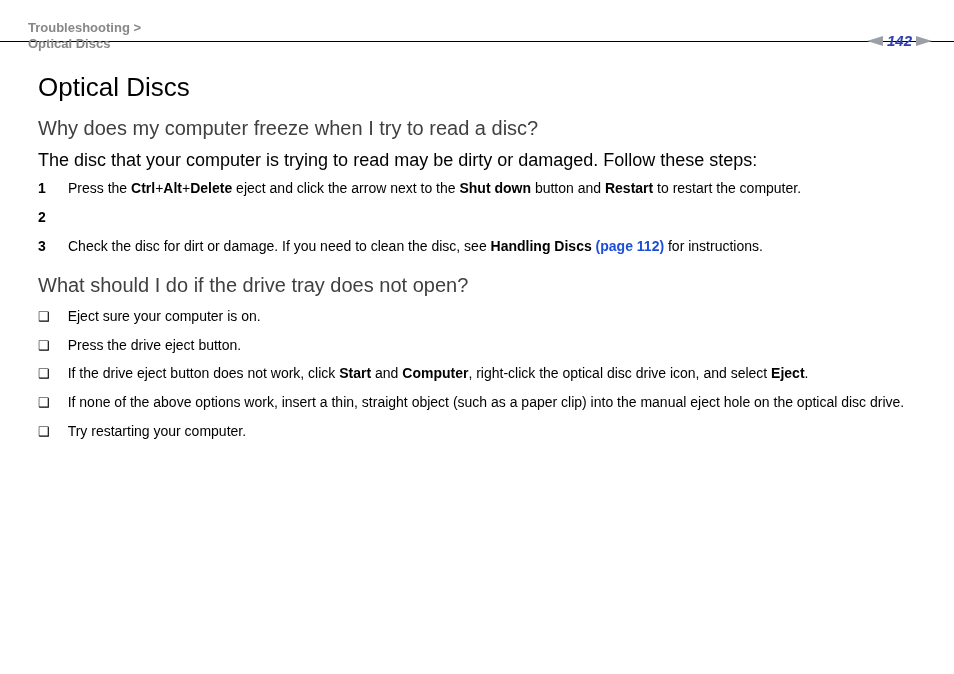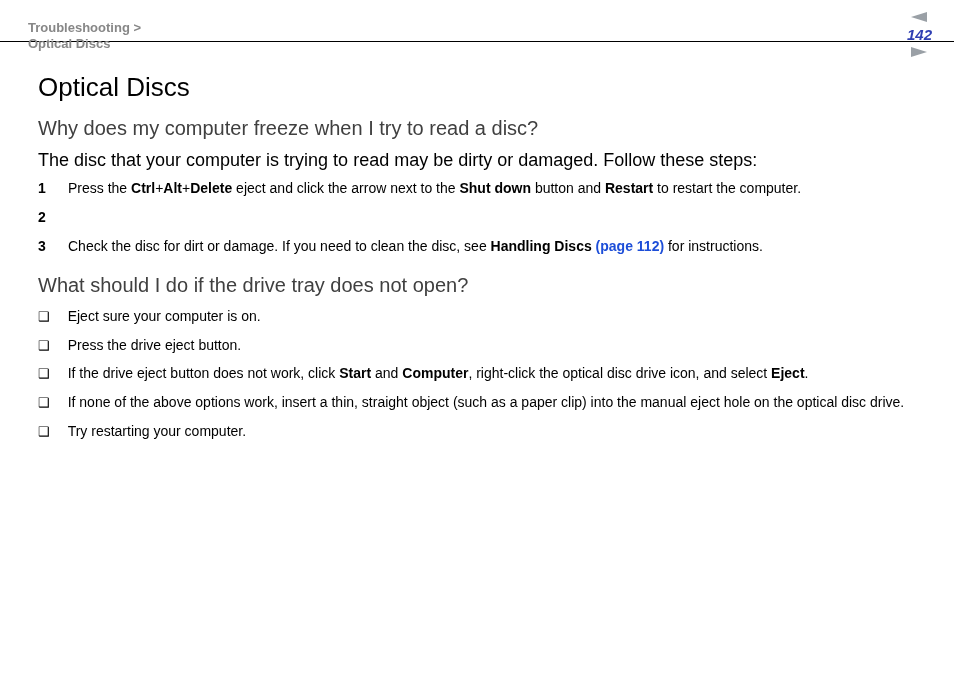--- a/index.html
+++ b/index.html
@@ -27,25 +27,24 @@
   }
   .crumb {
     font-size: 13px;
     font-weight: 700;
     color: #878787;
     line-height: 16px;
   }
   .pagecount {
     position: absolute;
     right: 22px;
-    top: 12px;
+    top: 32px;
     display: flex;
     align-items: center;
     gap: 4px;
-    flex-direction: column;
   }
   .pagecount .num {
     color: #2f3fb3;
     font-weight: 700;
     font-style: italic;
     font-size: 15px;
   }
   .arrow-left, .arrow-right {
     display: inline-block;
   }

